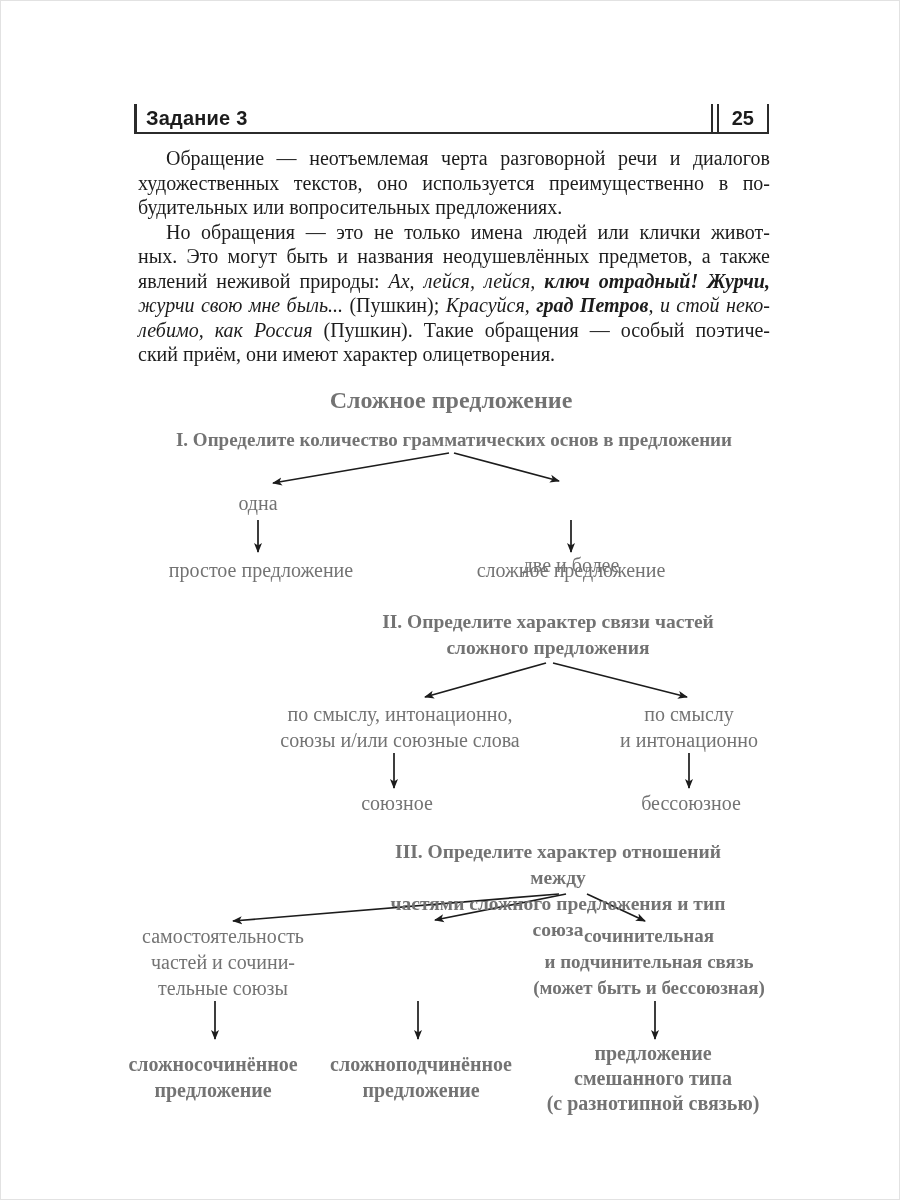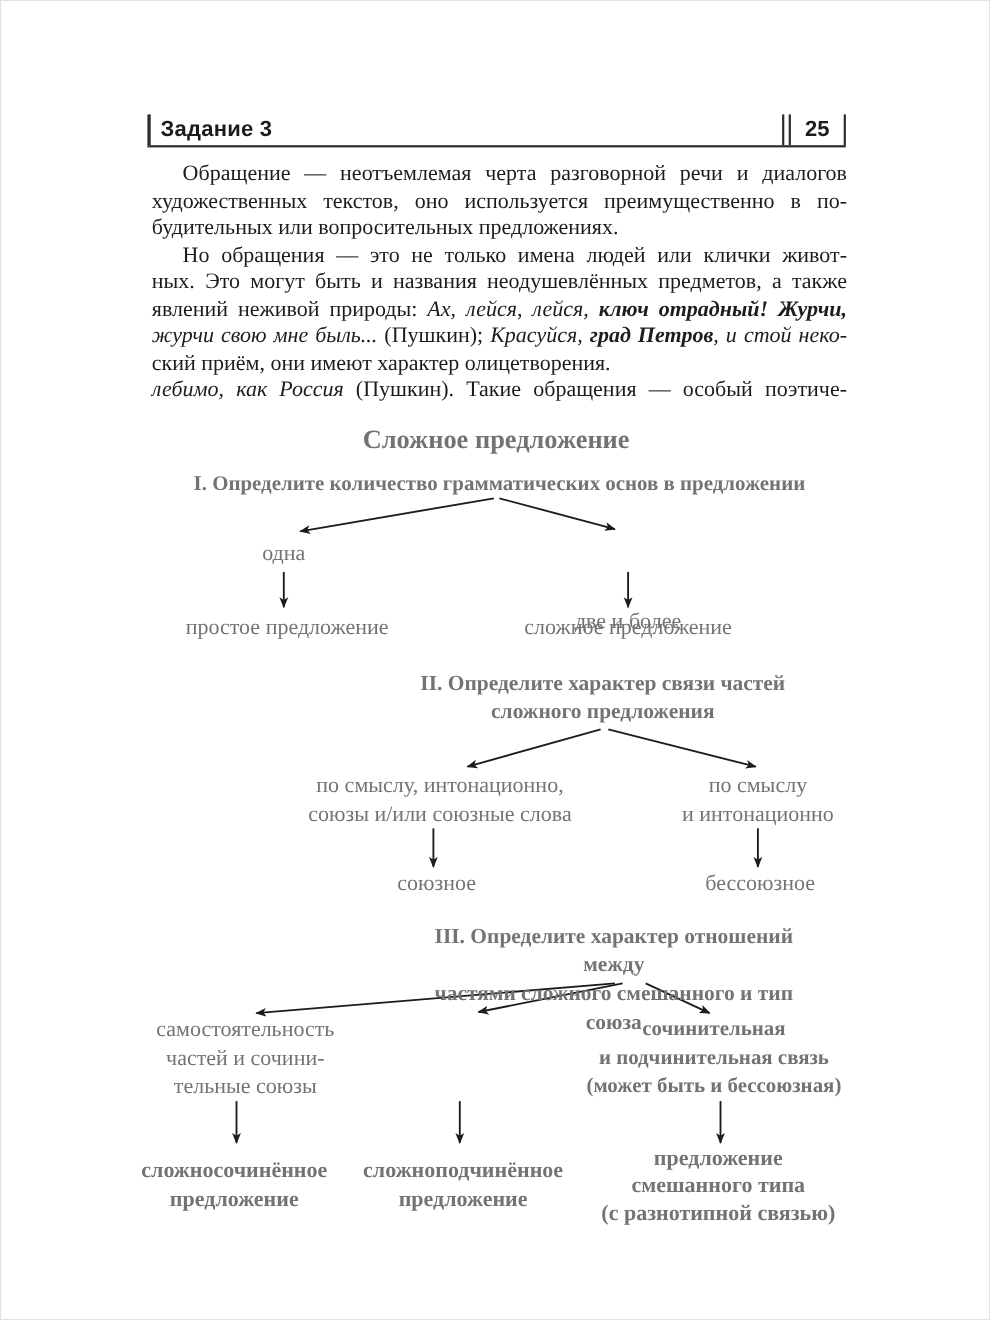--- a/index.html
+++ b/index.html
@@ -82,22 +82,22 @@
       <div>
         <div class="tline indent"><span>Обращение — неотъемлемая черта разговорной речи и диалогов</span></div>
         <div class="tline"><span>художественных текстов, оно используется преимущественно в по-</span></div>
         <div class="tline last"><span>будительных или вопросительных предложениях.</span></div>
       </div>
       <div>
         <div class="tline indent"><span>Но обращения — это не только имена людей или клички живот-</span></div>
         <div class="tline"><span>ных. Это могут быть и названия неодушевлённых предметов, а также</span></div>
         <div class="tline"><span>явлений неживой природы: </span><span class="it">Ах, лейся, лейся, </span><span class="bit">ключ отрадный! Журчи,</span></div>
         <div class="tline"><span class="it">журчи свою мне быль...</span><span> (Пушкин); </span><span class="it">Красуйся, </span><span class="bit">град Петров</span><span class="it">, и стой неко-</span></div>
+        <div class="tline"><span class="it">лебимо, как Россия</span><span> (Пушкин). Такие обращения — особый поэтиче-</span></div>
         <div class="tline last"><span>ский приём, они имеют характер олицетворения.</span></div>
-        <div class="tline"><span class="it">лебимо, как Россия</span><span> (Пушкин). Такие обращения — особый поэтиче-</span></div>
       </div>
     </div>
 
   <svg class="arrows" viewBox="0 0 900 1200">
     <defs>
       <marker id="ah" markerWidth="11" markerHeight="9" refX="9" refY="4.5" orient="auto" markerUnits="userSpaceOnUse">
         <path d="M0,0.5 L10,4.5 L0,8.5 L2.5,4.5 Z" fill="#1c1c1c"></path>
       </marker>
     </defs>
     <g stroke="#1c1c1c" stroke-width="1.7">
@@ -126,21 +126,21 @@
   <div class="lbl" id="lbl-res1b">сложное предложение</div>
   <div class="lbl bold" id="lbl-h2">II. Определите характер связи частей
 сложного предложения</div>
   <div class="lbl" id="lbl-opt2a">по смыслу, интонационно,
 союзы и/или союзные слова</div>
   <div class="lbl" id="lbl-opt2b">по смыслу
 и интонационно</div>
   <div class="lbl" id="lbl-res2a">союзное</div>
   <div class="lbl" id="lbl-res2b">бессоюзное</div>
   <div class="lbl bold" id="lbl-h3">III. Определите характер отношений между
-частями сложного смешанного и тип союза</div>
+частями сложного предложения и тип союза</div>
   <div class="lbl" id="lbl-col1">самостоятельность
 частей и сочини-
 тельные союзы</div>
   <div class="lbl" id="lbl-col3">сочинительная
 и подчинительная связь
 (может быть и бессоюзная)</div>
   <div class="lbl bold" id="lbl-b1">сложносочинённое
 предложение</div>
   <div class="lbl bold" id="lbl-b2">сложноподчинённое
 предложение</div>

